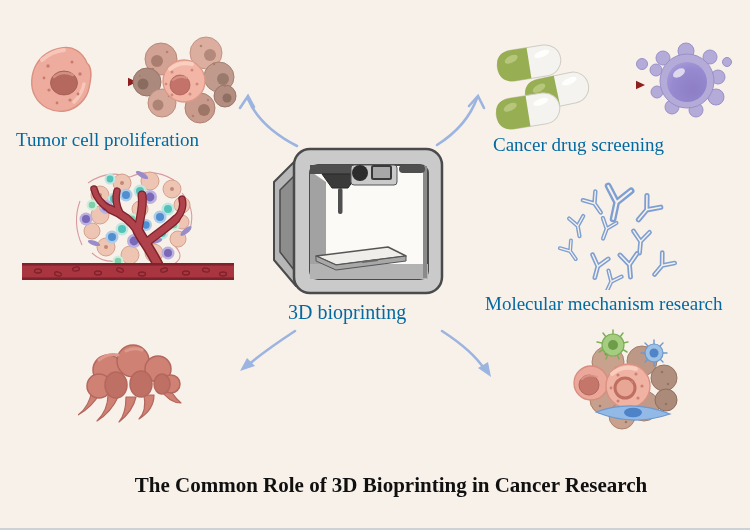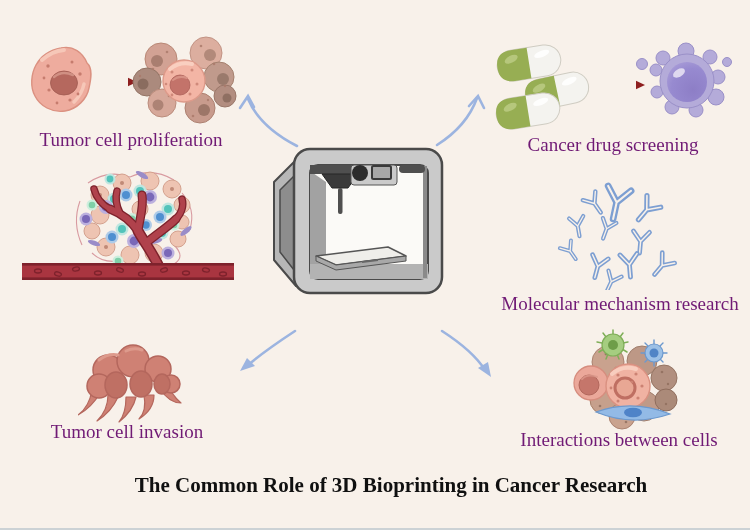--- a/index.html
+++ b/index.html
@@ -4,22 +4,22 @@
 <style>
   html,body{margin:0;padding:0;}
   #stage{
     position:relative; width:750px; height:530px;
     background:#f8f1ea; overflow:hidden;
     font-family:"Liberation Serif","DejaVu Serif",serif;
     color:#141414;
   }
   .abs{position:absolute;}
   .node-label{
-    position:absolute; text-align:center; font-size:19px; line-height:1.15;
-    color:#701a75; white-space:nowrap;
+    position:absolute; text-align:left; font-size:19px; line-height:1.15;
+    color:#0369a1; white-space:nowrap;
   }
   .center-label{font-size:20px;}
   #main-title{
     position:absolute; left:0; top:473px; width:750px; text-align:center;
     font-weight:bold; font-size:21px; color:#101010;padding-left:16px;
   }
   #bottom-edge{
     position:absolute; left:0; bottom:0; width:750px; height:2px;
     background:rgba(150,172,188,.45);
   }
@@ -61,20 +61,21 @@
 
     <rect x="85" y="21" width="46" height="20" rx="3" fill="#cacaca" stroke="#555555" stroke-width="1"></rect>
     <circle cx="94" cy="29" r="8" fill="#2c2c2c"></circle>
     <rect x="106" y="22" width="19" height="13" rx="1.5" fill="#a8a8a8" stroke="#3a3a3a" stroke-width="2"></rect>
     <rect x="133" y="21" width="26" height="8" rx="4" fill="#4f4f4f"></rect>
 
     <polygon points="50,112 122,103 140,112 70,121" fill="#efeeea" stroke="#555555" stroke-width="1.5" stroke-linejoin="round"></polygon>
     <polygon points="50,112 70,121 140,112 140,117 70,126 50,117" fill="#a8a8a8" stroke="#555555" stroke-width="1" stroke-linejoin="round"></polygon>
     <line x1="96" y1="118" x2="112" y2="116" stroke="#666666" stroke-width="2"></line>
   </svg>
+  <div class="node-label center-label" style="left:288px;top:301px;width:150px">3D bioprinting</div>
 
   <svg class="abs" style="left:20px;top:32px" width="220" height="98" viewBox="0 0 220 98">
     <defs>
       <linearGradient id="redg1" x1="0" y1="0" x2="1" y2="0">
         <stop offset="0" stop-color="#d9b0a4" stop-opacity=".35"></stop>
         <stop offset="1" stop-color="#8e1f1f"></stop>
       </linearGradient>
     </defs>
 
     <g>
@@ -367,21 +368,20 @@
       <circle cx="21" cy="42" r="12"></circle>
       <circle cx="93" cy="40" r="9"></circle>
       <ellipse cx="38" cy="41" rx="11" ry="13" fill="#bf7064"></ellipse>
       <ellipse cx="63" cy="40" rx="11" ry="13" fill="#bf7064"></ellipse>
       <ellipse cx="84" cy="40" rx="8" ry="10" fill="#bf7064"></ellipse>
       <circle cx="48" cy="44" r="14" stroke="none" opacity="0"></circle>
     </g>
     <path d="M21,16 Q30,9 40,11" fill="none" stroke="#dd9a8c" stroke-width="3" stroke-linecap="round"></path>
     <path d="M48,7 Q56,3 64,6" fill="none" stroke="#dd9a8c" stroke-width="3" stroke-linecap="round"></path>
   </svg>
-  <div class="node-label" style="left:17px;top:421px;width:220px">Tumor cell invasion</div>
 
   <svg class="abs" style="left:562px;top:328px" width="120" height="104" viewBox="0 0 120 104">
 
     <g stroke-width="1">
       <circle cx="46" cy="34" r="16" fill="#c9a28e" stroke="#ab8270"></circle>
       <circle cx="80" cy="33" r="15" fill="#bd9886" stroke="#a07e6c"></circle>
       <circle cx="102" cy="50" r="13" fill="#b18f7f" stroke="#957564"></circle>
       <circle cx="42" cy="72" r="14" fill="#c6a08c" stroke="#a98068"></circle>
       <circle cx="82" cy="78" r="15" fill="#bf9a88" stroke="#a27f6d"></circle>
       <circle cx="104" cy="72" r="11" fill="#ab8a79" stroke="#8f6d5d"></circle>
@@ -447,17 +447,16 @@
       </g>
       <circle cx="92" cy="25" r="9" fill="#9cc0e6" stroke="#6c99ce" stroke-width="1.2"></circle>
       <circle cx="92" cy="25" r="4.5" fill="#5084c6"></circle>
     </g>
 
     <g>
       <path d="M34,84 Q70,71 108,86 Q70,99 34,84 Z" fill="#93bae6" stroke="#6c99ce" stroke-width="1.2"></path>
       <ellipse cx="71" cy="84.5" rx="9" ry="4.8" fill="#4f83c8"></ellipse>
     </g>
   </svg>
-  <div class="node-label" style="left:499px;top:429px;width:240px">Interactions between cells</div>
 
   <div id="main-title">The Common Role of 3D Bioprinting in Cancer Research</div>
   <div id="bottom-edge"></div>
 </div>
 
 </body></html>

